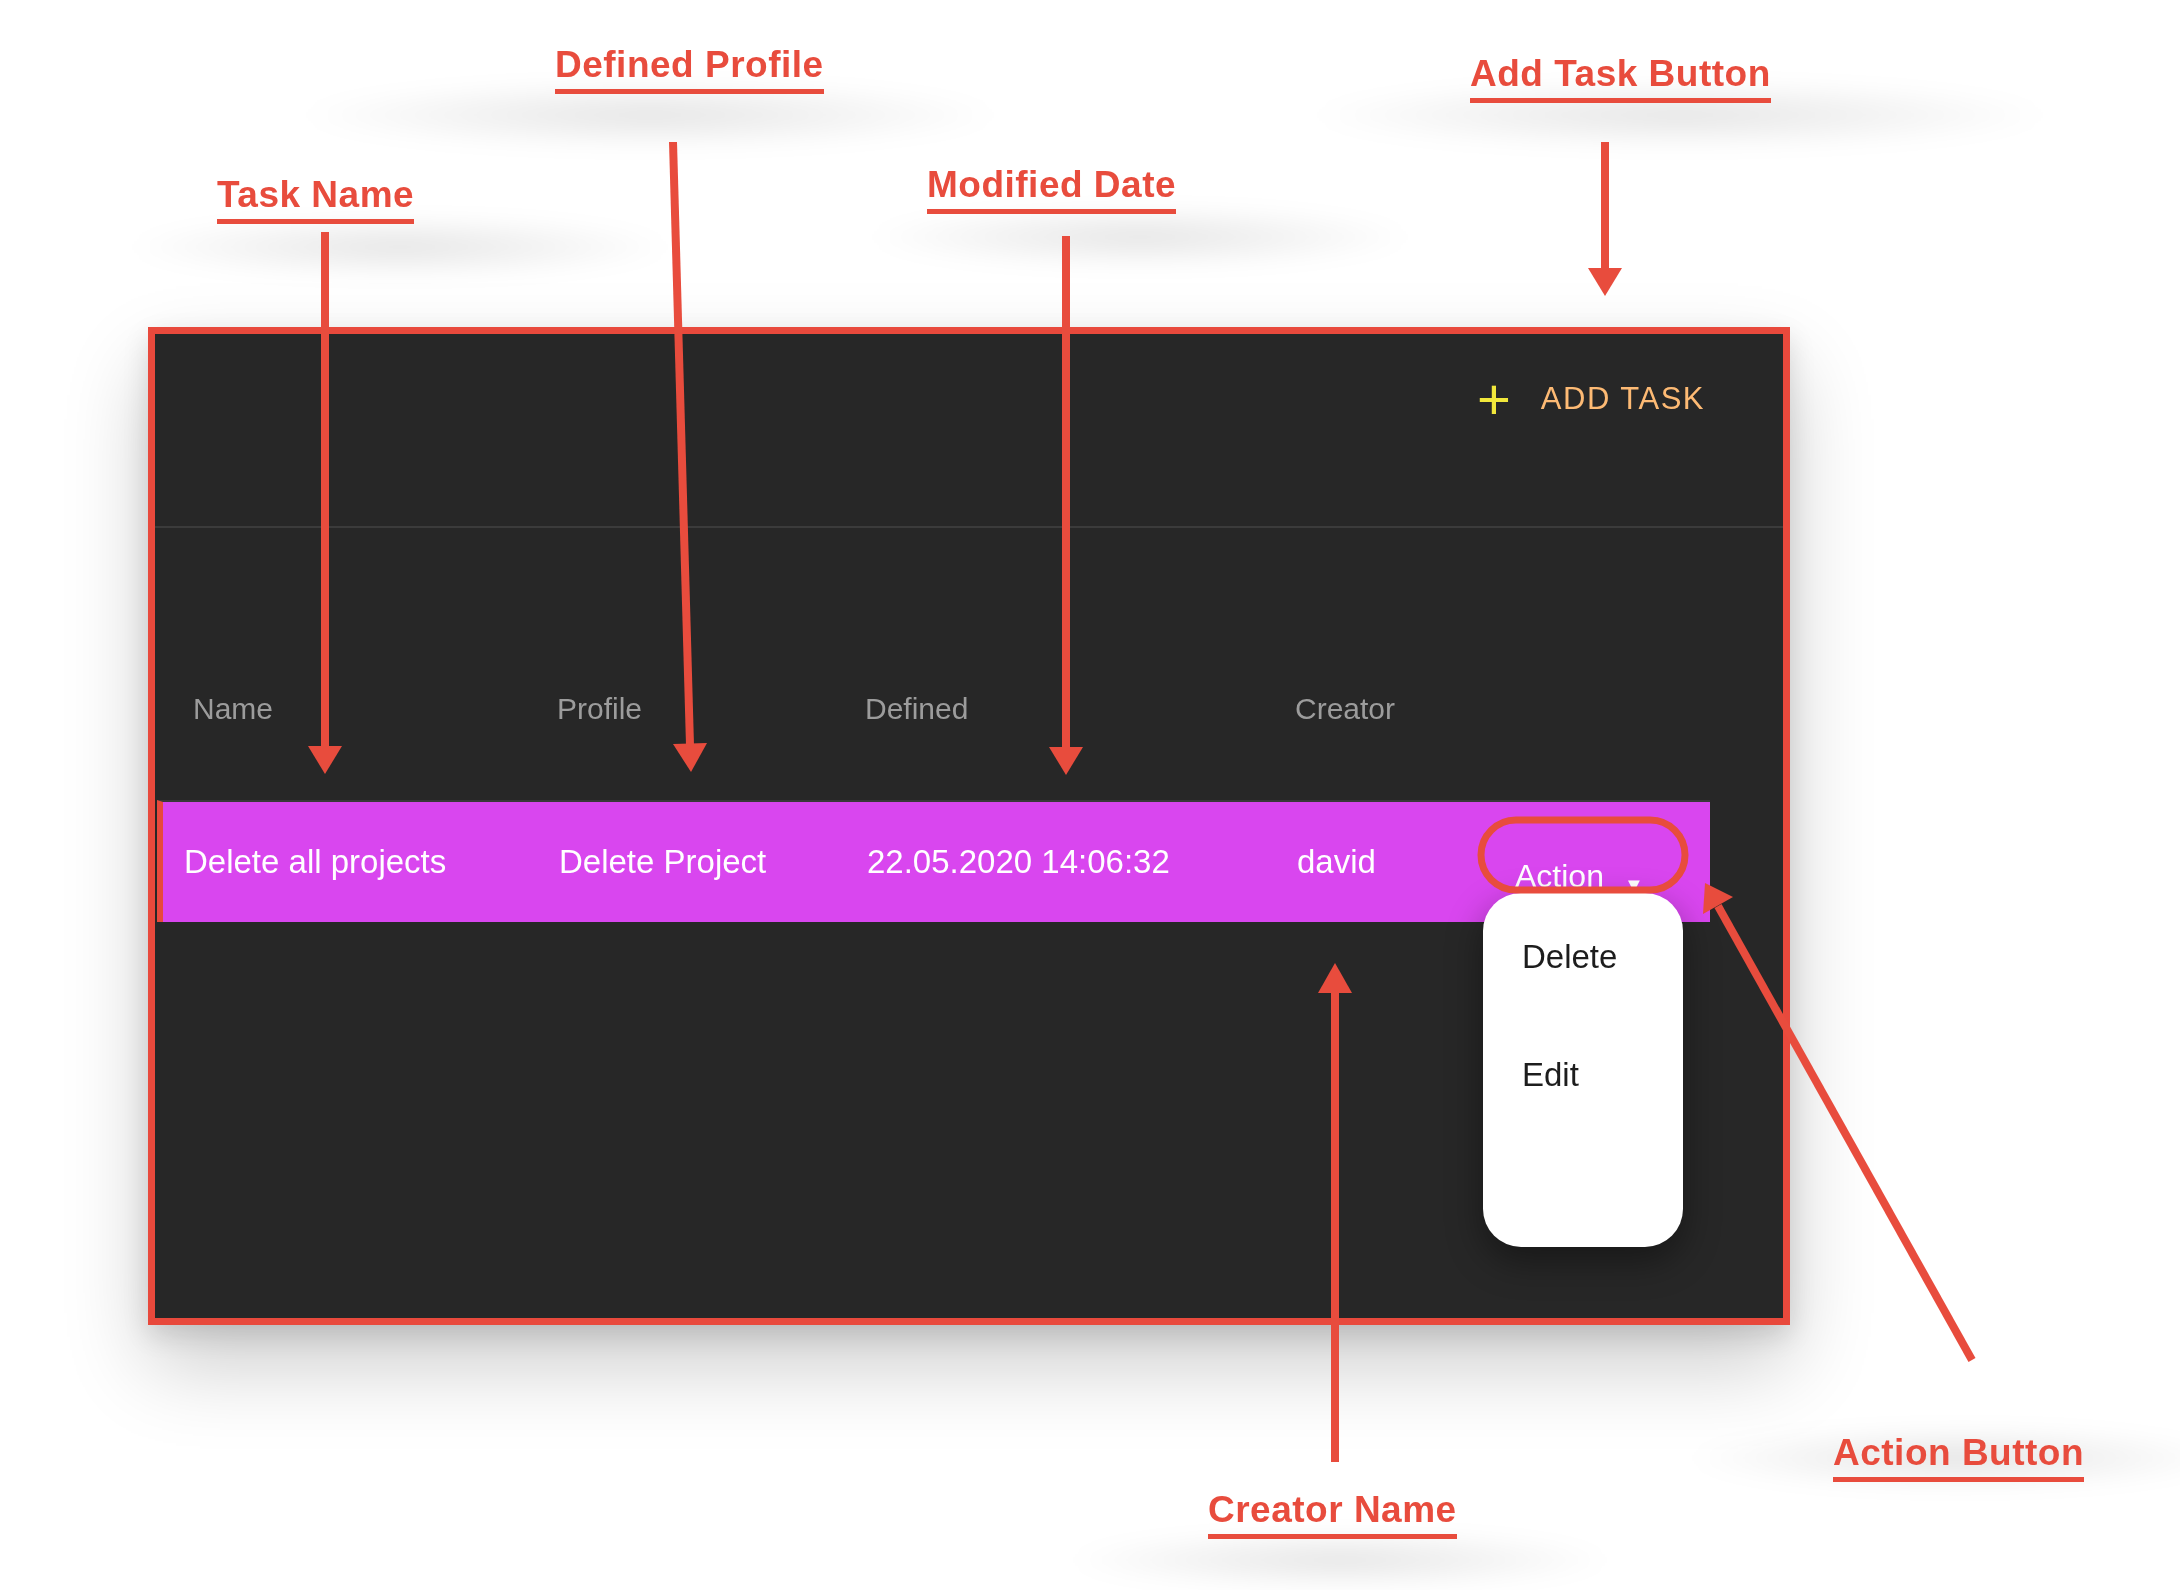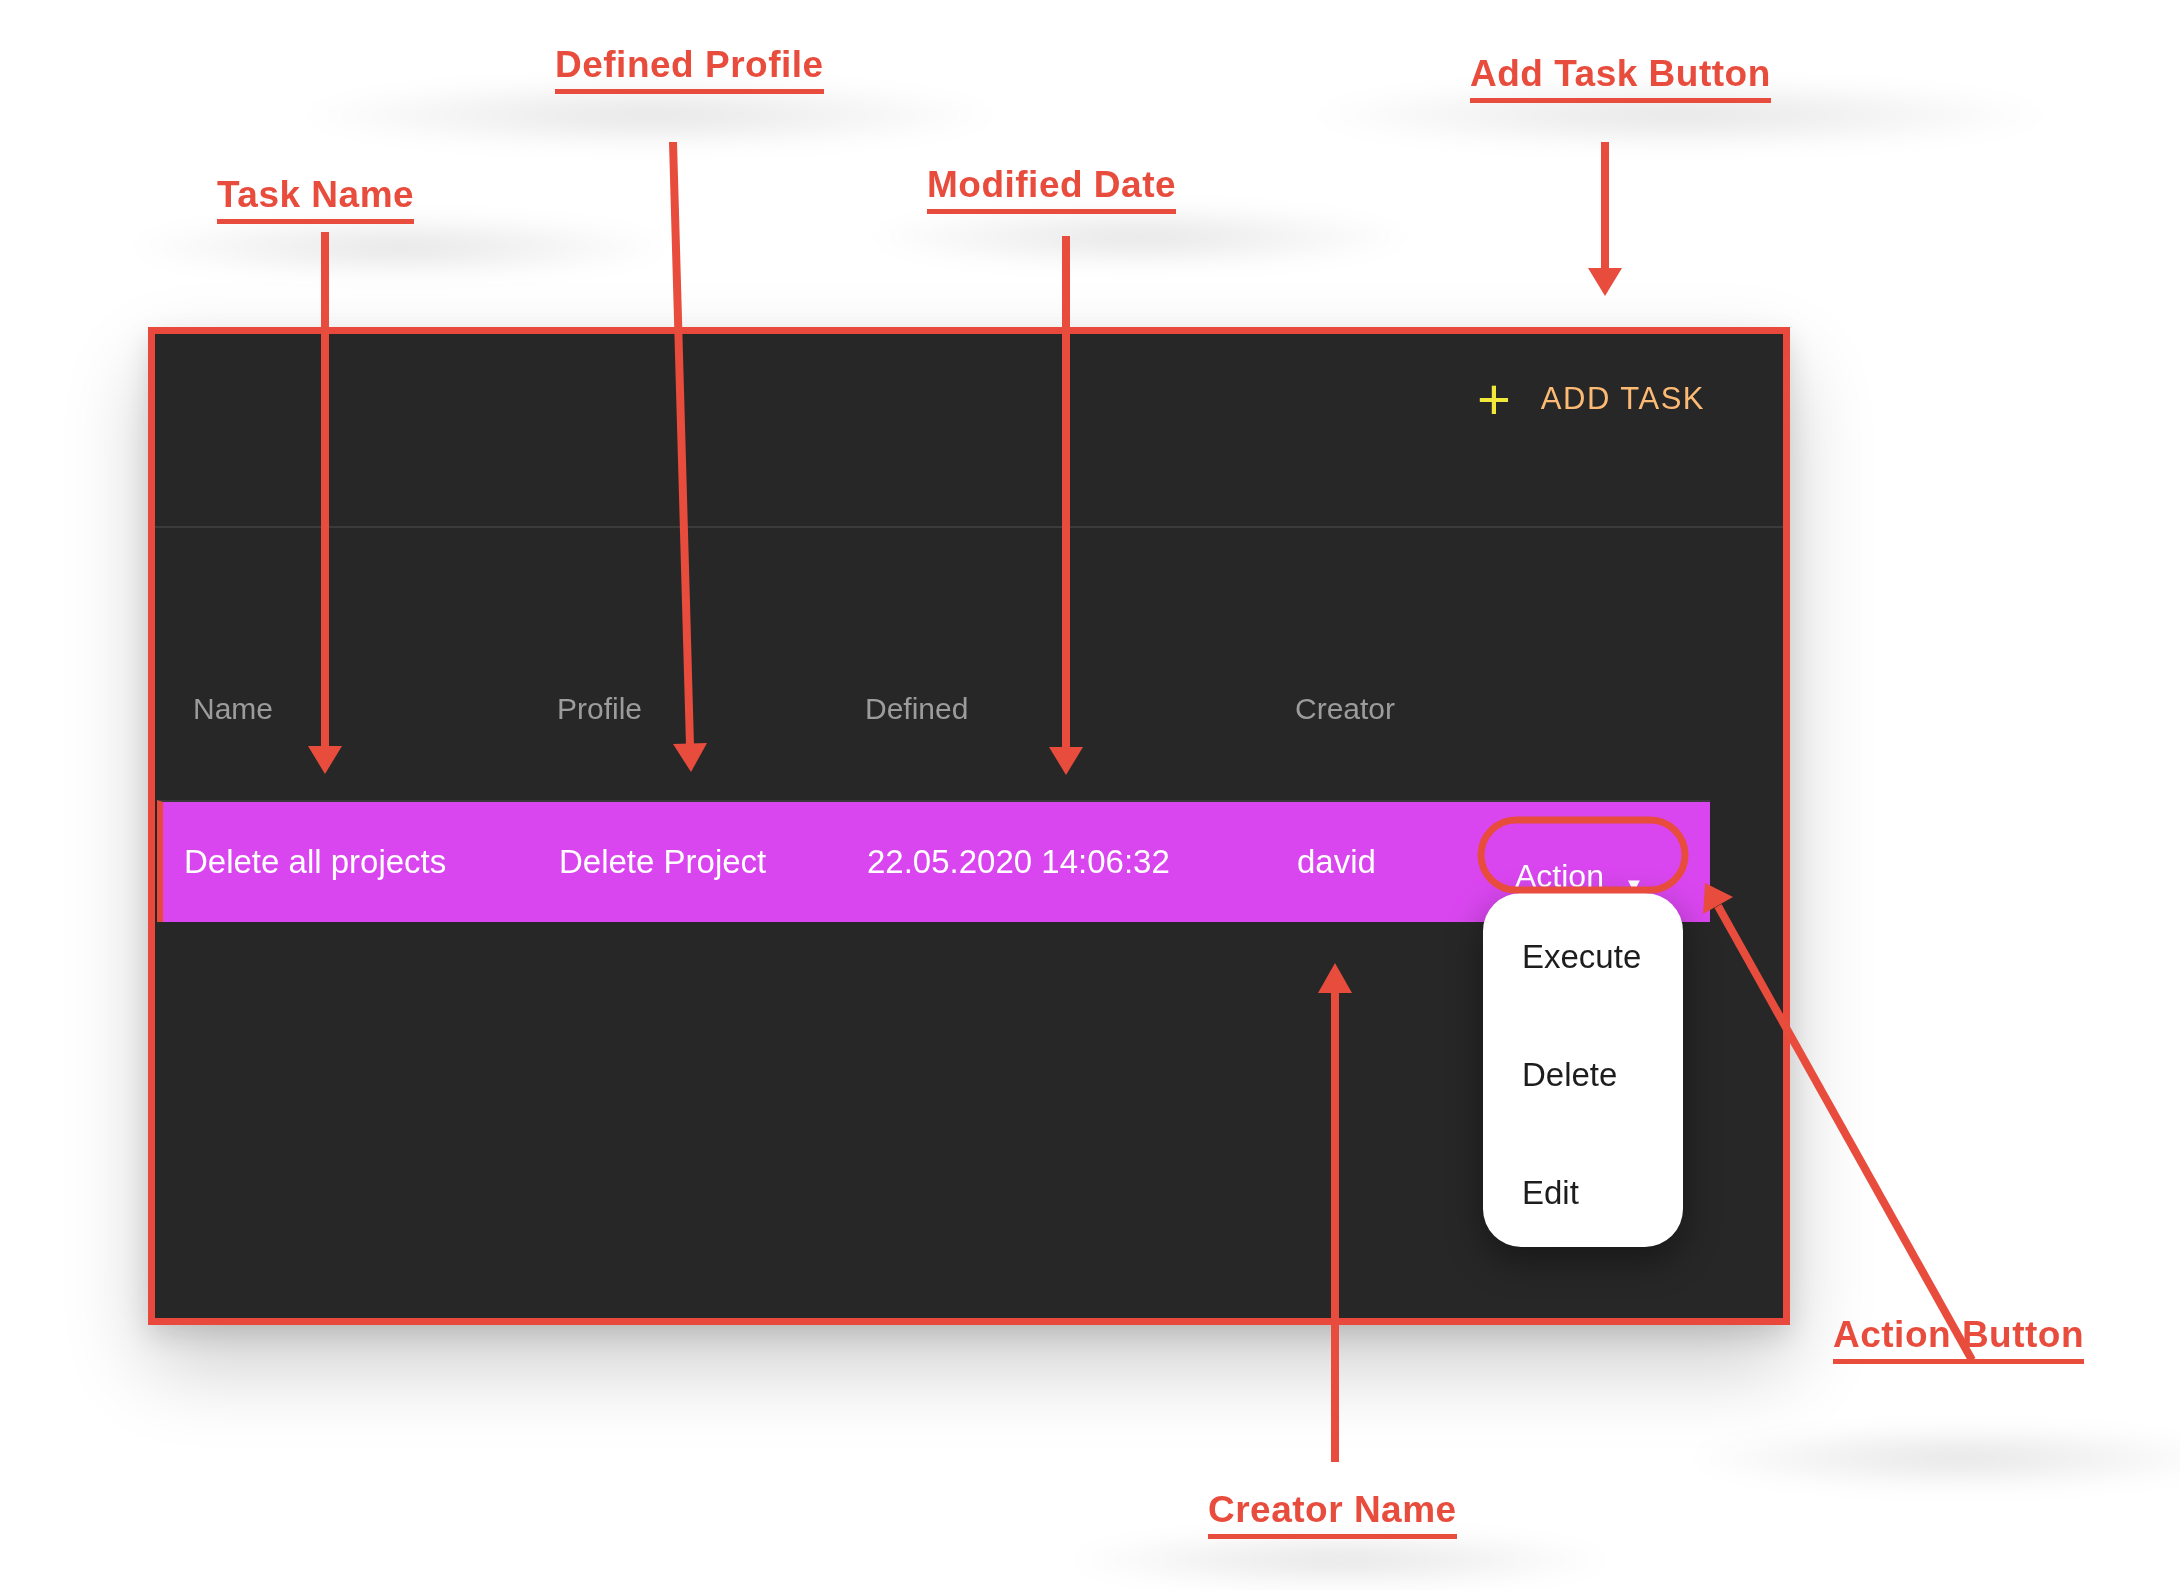--- a/index.html
+++ b/index.html
@@ -182,30 +182,29 @@
       <div class="cell">
         <button class="action-btn">
           <span>Action</span>
           <span class="caret">▼</span>
         </button>
       </div>
     </div>
   </div>
 
   <div class="menu">
-    <div class="menu-item">Execute</div>
     <div class="menu-item">Delete</div>
     <div class="menu-item">Edit</div>
   </div>
 
   <div class="ann" style="left:555px; top:44px;">Defined Profile</div>
   <div class="ann" style="left:217px; top:174px;">Task Name</div>
   <div class="ann" style="left:927px; top:164px;">Modified Date</div>
   <div class="ann" style="left:1470px; top:44px;margin-top:9px;">Add Task Button</div>
-  <div class="ann" style="left:1833px; top:1314px;">Action Button</div>
+  <div class="ann" style="left:1833px; top:1432px;">Action Button</div>
   <div class="ann" style="left:1208px; top:1489px;">Creator Name</div>
 
   <svg class="overlay" viewBox="0 0 2180 1590" xmlns="http://www.w3.org/2000/svg">
 
     <g>
       <line class="stroke" x1="325" y1="232" x2="325" y2="749"></line>
       <polygon class="head" points="308,746 342,746 325,774"></polygon>
     </g>
 
     <g>

